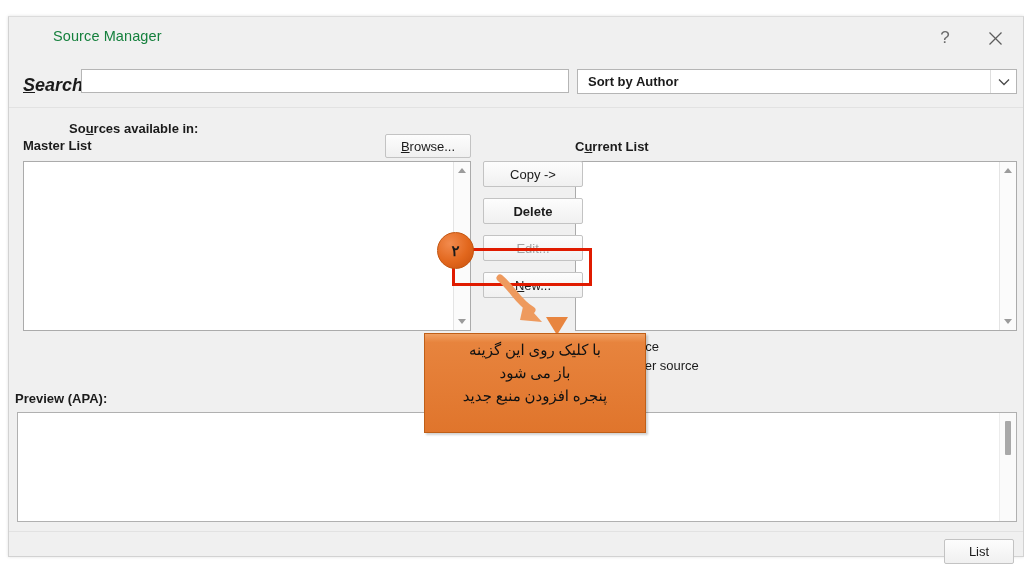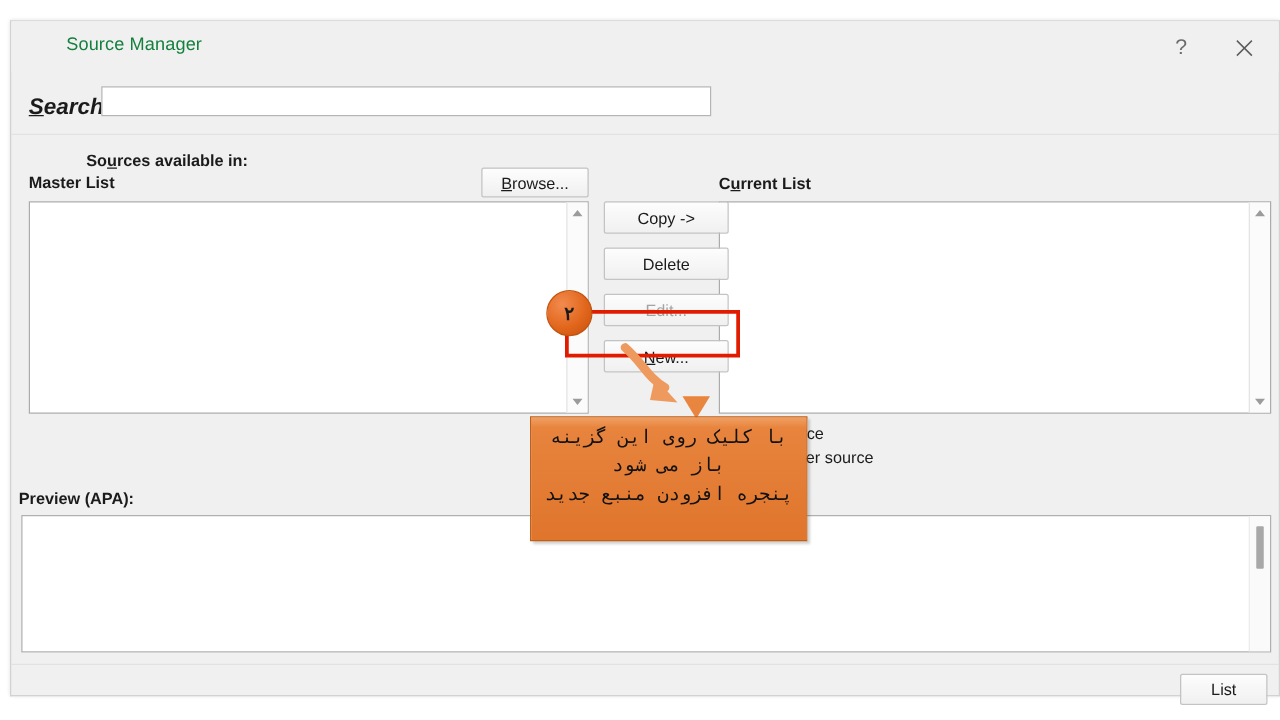--- a/index.html
+++ b/index.html
@@ -211,21 +211,21 @@
 
   
   .mid-col { position: absolute; left: 474px; top: 52px; width: 100px; }
   .btn-mid {
     position: absolute;
     left: 0;
     width: 100px;
     height: 26px;
   }
   .btn-copy   { top: 0px; }
-  .btn-delete { top: 37px; }
+  .btn-delete { top: 37px; font-weight: bold; }
   .btn-edit   { top: 74px; }
   .btn-new    { top: 111px; }
 
   
   .legend {
     position: absolute;
     left: 566px;
     top: 228px;
     font-size: 13px;
     color: #1b1b1b;
@@ -315,21 +315,21 @@
     height: 100px;
     background: linear-gradient(#e8853f, #e0752c);
     border: 1px solid #bf5f18;
     box-shadow: 2px 2px 2px rgba(0,0,0,0.18);
     direction: rtl;
     color: #121212;
     font-size: 15px;
     line-height: 23px;
     text-align: center;
     padding-top: 5px;
-    font-family: Liberation Mono, monospace;
+    font-family: Liberation Serif, serif;
   }
   .callout::before {
     
     content: "";
     position: absolute;
     left: 0; top: 0;
     width: 100%;
     height: 8px;
     background: linear-gradient(#f0a063, #e8853f);
   }
@@ -374,20 +374,28 @@
           <line x1="13.5" y1="1.5" x2="1.5" y2="13.5" stroke="#5c5c5c" stroke-width="1.2"></line>
         </svg>
       </div>
     </div>
 
     <div class="search-row">
       <div class="search-label"><span class="acc">S</span>earch:</div>
 
       <div class="search-input"></div>
 
+      <div class="sort-combo">
+        <span class="val">Sort by Author</span>
+        <span class="chev">
+          <svg width="12" height="8" viewBox="0 0 12 8">
+            <path d="M1 1.5 L6 6.5 L11 1.5" fill="none" stroke="#4a4a4a" stroke-width="1.3"></path>
+          </svg>
+        </span>
+      </div>
     </div>
 
     <div class="sep-top"></div>
 
     <div class="body-area">
 
       <div class="lbl lbl-sources">So<span class="acc">u</span>rces available in:</div>
       <div class="lbl lbl-master">Master List</div>
       <div class="lbl lbl-current">C<span class="acc">u</span>rrent List</div>
 

